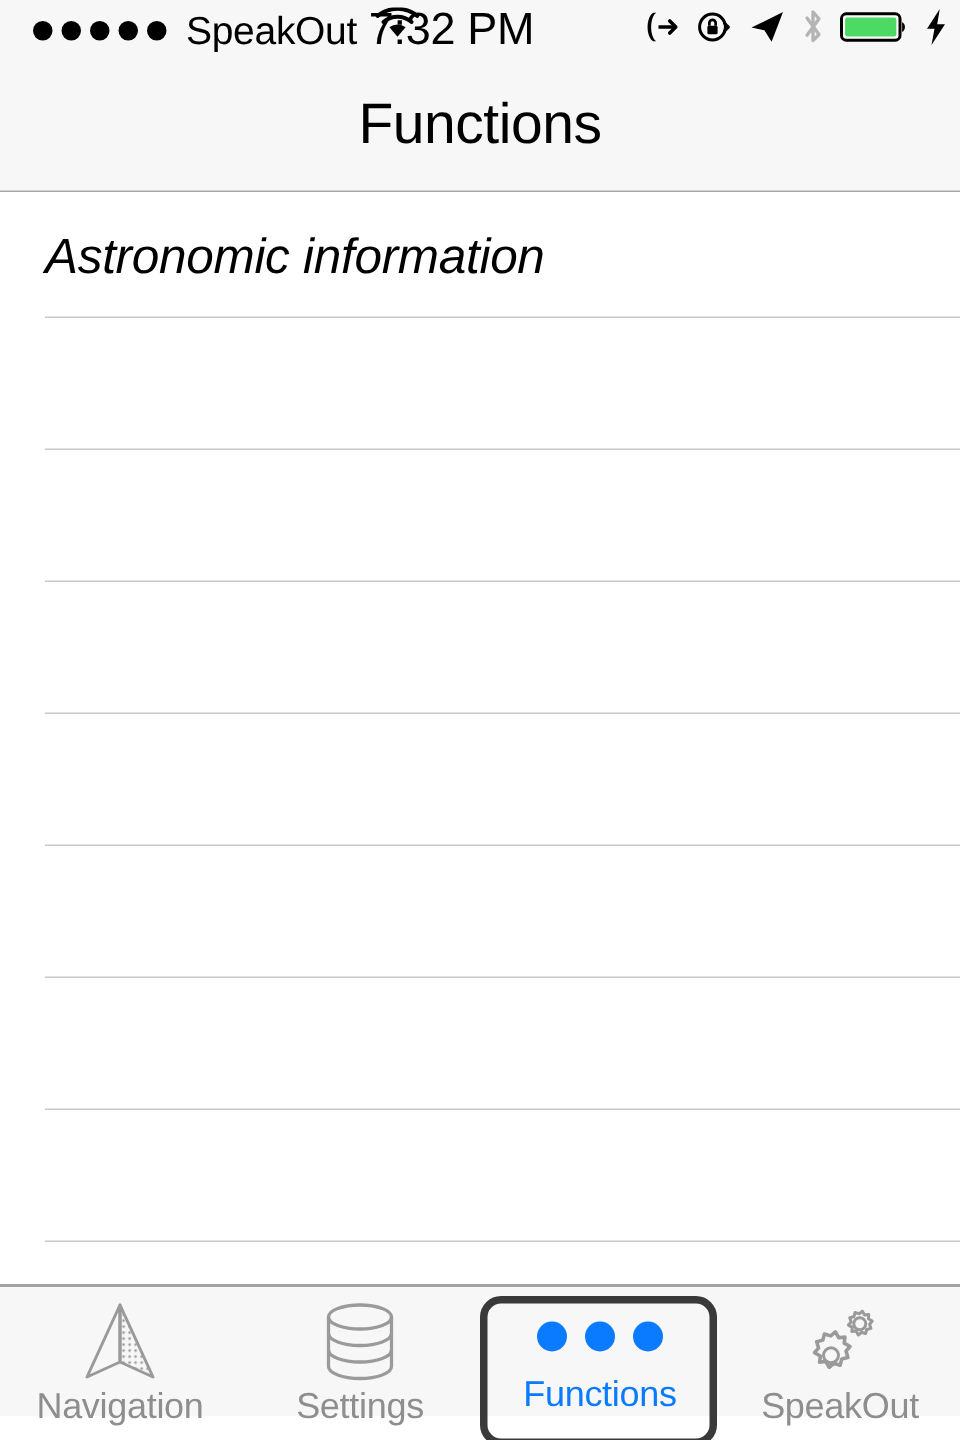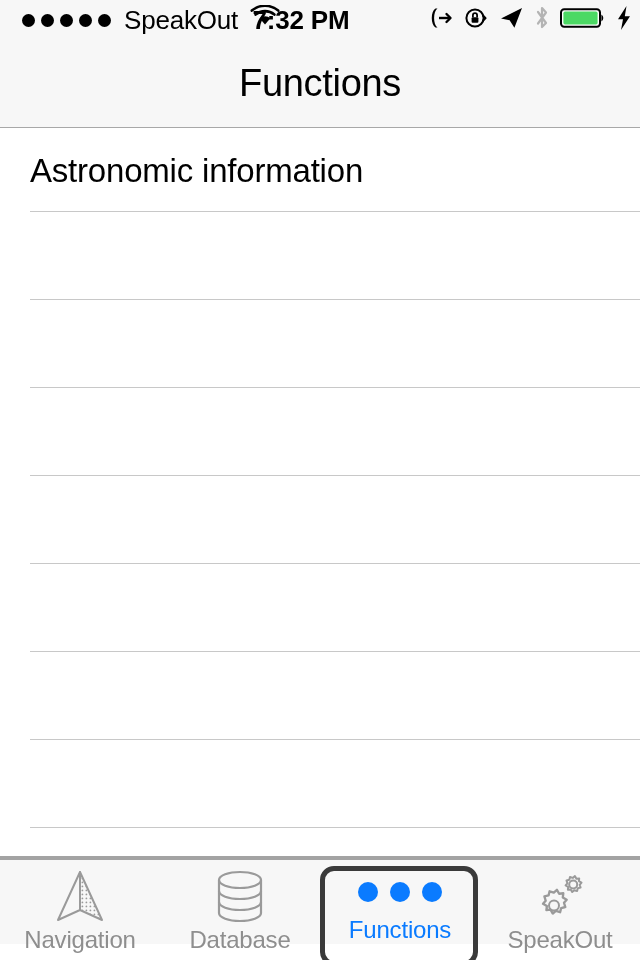--- a/index.html
+++ b/index.html
@@ -62,22 +62,22 @@
     position: absolute;
     left: 0; right: 0;
     top: 0;
     height: 40px;
     display: flex;
     align-items: center;
     justify-content: center;
     pointer-events: none;
   }
   .sb-time {
-    font-size: 26px;
-    font-weight: bold;
+    font-size: 30px;
+    font-weight: normal;
     color: #000;
     letter-spacing: -0.2px;
     transform: translateX(-19px);
   }
   .sb-right {
     position: absolute;
     right: 8px;
     top: 0;
     height: 40px;
     display: flex;
@@ -115,21 +115,21 @@
     overflow: hidden;
   }
   .tbl-row {
     position: relative;
     height: 88px;
     box-sizing: border-box;
     display: flex;
     align-items: center;
     background: #ffffff;
   }
-  .tbl-row:first-child { height: 83px; }
+  .tbl-row:first-child { height: 83px; font-style: italic; }
   .tbl-row .sep {
     position: absolute;
     left: 30px;
     right: 0;
     bottom: 0;
     height: 1px;
     background: #c8c8c8;
   }
   .tbl-label {
     font-size: 33px;
@@ -139,21 +139,21 @@
     white-space: nowrap;
   }
 
   
   .tab-bar {
     position: absolute;
     left: 0; top: 856px;
     width: 640px;
     height: 88px;
     background: #f7f7f7;
-    border-top: 4px solid #a3a3a3;
+    border-top: 2px solid #a3a3a3;
     box-sizing: border-box;
     display: flex;
   }
   .tab-item {
     flex: 1 1 25%;
     position: relative;
     display: flex;
     flex-direction: column;
     align-items: center;
     justify-content: flex-start;
@@ -329,21 +329,21 @@
       <div class="tab-icon">
         <svg width="60" height="56" viewBox="0 0 60 56">
           <g stroke="#9a9a9a" stroke-width="2.2" fill="none">
             <ellipse cx="30" cy="11" rx="21" ry="8"></ellipse>
             <path d="M9 11 v33 a21 8 0 0 0 42 0 v-33"></path>
             <path d="M9 22 a21 8 0 0 0 42 0"></path>
             <path d="M9 33 a21 8 0 0 0 42 0"></path>
           </g>
         </svg>
       </div>
-      <div class="tab-label">Database</div>
+      <div class="tab-label">Settings</div>
     </div>
 
     <div class="tab-item selected">
       <div class="focus-ring"></div>
       <div class="tab-icon">
         <div class="dots-icon">
             <i></i>
             <i></i>
             <i></i>
           </div>

